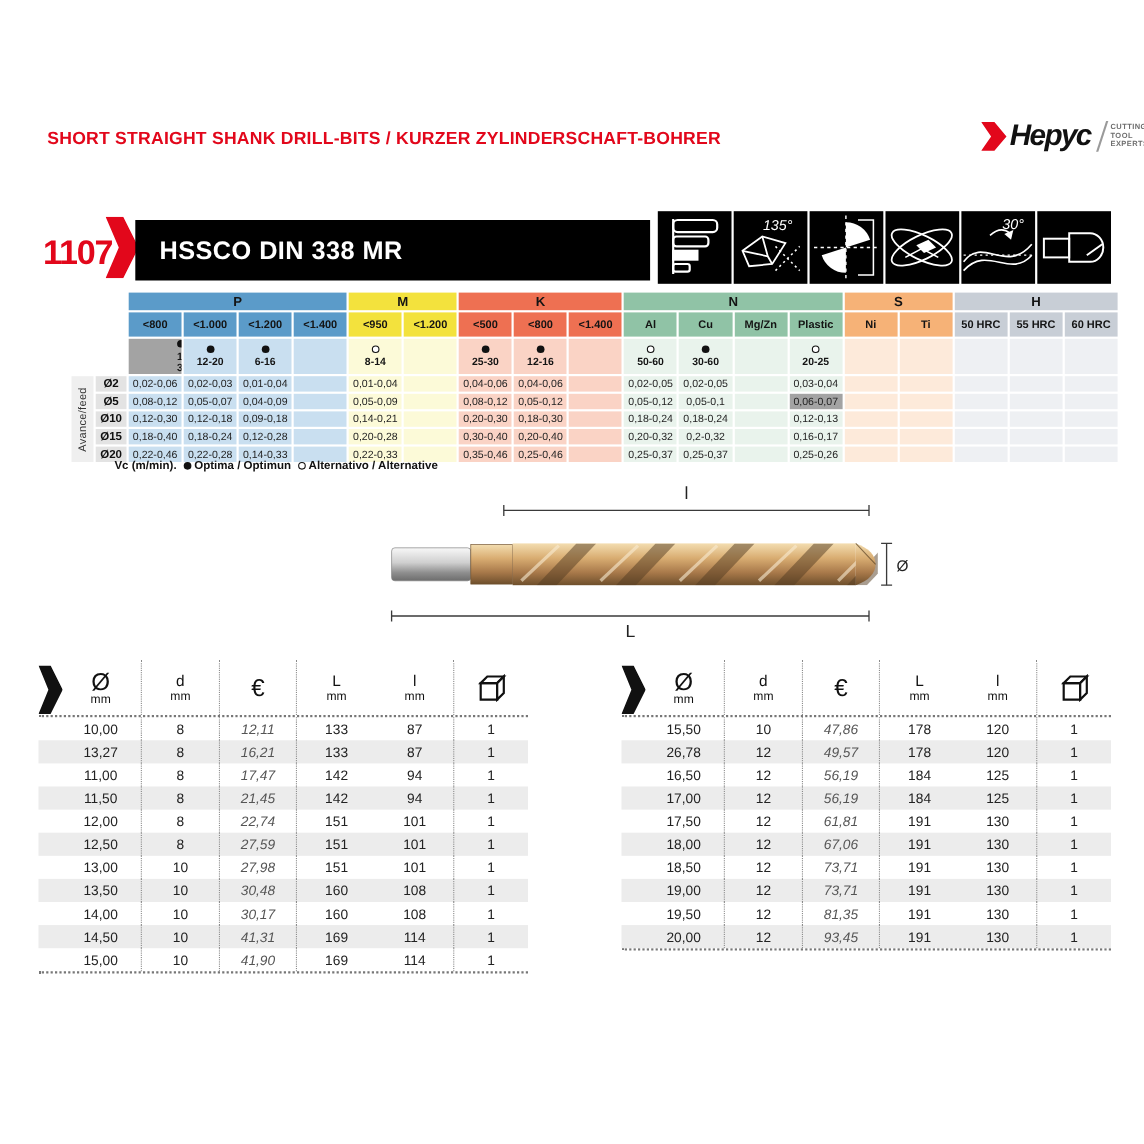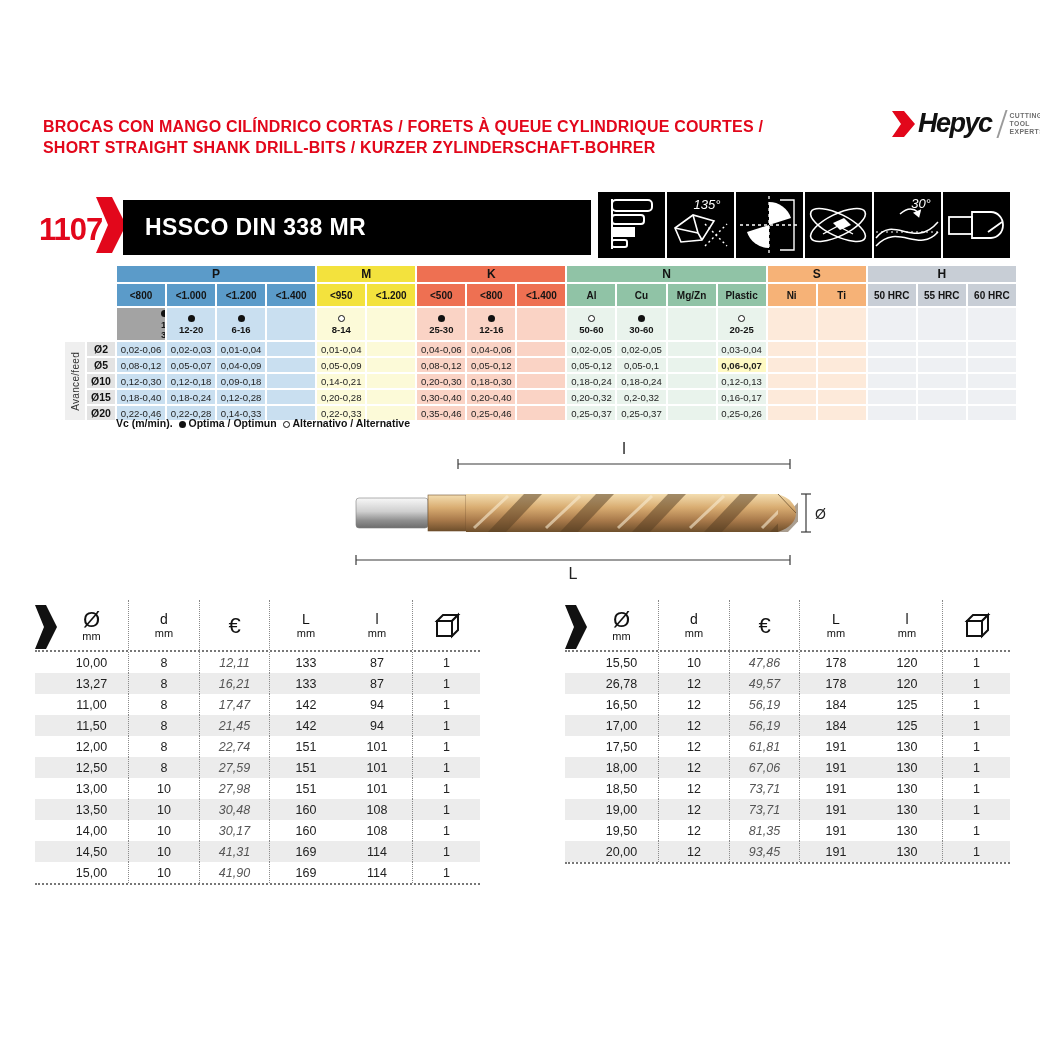--- a/index.html
+++ b/index.html
@@ -36,21 +36,21 @@
   #speed-table .dcell { height:14px; font-size:9.6px; color:#222; font-weight:500; }
   #speed-table .dlabel{ background:#e3e3e3; font-size:10.5px; font-weight:700; color:#111; }
   #speed-table .avance{ background:#efefef; width:20px; }
   .avtxt { writing-mode:vertical-rl; transform:rotate(180deg); font-size:10px; color:#333; margin:0 auto; letter-spacing:0.3px; }
   .col-ax { width:20px; } .col-dia { width:28px; }
   .dotf { display:inline-block; width:7px; height:7px; border-radius:50%; background:#111; }
   .doto { display:inline-block; width:7px; height:7px; border-radius:50%; border:1.8px solid #111; background:#fff; }
   .gvc .vcval { line-height:10px; margin-top:1px; }
 
   
-  .legend { position:absolute; left:116px; top:417px; font-size:10.5px; font-weight:700; color:#111; }
+  .legend { position:absolute; left:104px; top:417px; font-size:10.5px; font-weight:700; color:#111; }
   .legend .dotf, .legend .doto { margin:0 3px; vertical-align:-1px; }
 
   
   .diagram { position:absolute; left:338px; top:440px; }
 
   
   .ptable { position:absolute; top:600px; width:445px; }
   .ptable.left { left:35px; } .ptable.right { left:565px; }
   .phead { display:grid; grid-template-columns:20px 74px 71px 70px 72px 71px 67px;
            height:52px; align-items:center; border-bottom:2px dotted #777; position:relative; }
@@ -67,21 +67,20 @@
   .prow:nth-child(even) { background:#ececec; }
   .pcell { display:flex; align-items:center; justify-content:center; font-size:12.5px; color:#222; height:100%; }
   .c-price { font-style:italic; color:#555; }
 </style>
 </head>
 <body>
 
 <div class="page">
 
   <div class="hdr-title">
-    <div>BROCAS CON MANGO CILÍNDRICO CORTAS / FORETS À QUEUE CYLINDRIQUE COURTES /</div>
     <div>SHORT STRAIGHT SHANK DRILL-BITS / KURZER ZYLINDERSCHAFT-BOHRER</div>
   </div>
 
   <div class="logo">
     <svg width="25" height="30" viewBox="0 0 25 30">
       <polygon points="0,2 12,2 23,15 12,28 0,28 9,15" fill="#e2071b"></polygon>
     </svg>
     <span class="brand">Hepyc</span>
     <span class="slash"></span>
     <span class="tag">
@@ -278,21 +277,21 @@
           <td class="dcell" style="background: rgb(201, 223, 240);">0,04-0,09</td>
           <td class="dcell" style="background: rgb(201, 223, 240);"></td>
           <td class="dcell" style="background: rgb(252, 250, 216);">0,05-0,09</td>
           <td class="dcell" style="background: rgb(252, 250, 216);"></td>
           <td class="dcell" style="background: rgb(250, 211, 197);">0,08-0,12</td>
           <td class="dcell" style="background: rgb(250, 211, 197);">0,05-0,12</td>
           <td class="dcell" style="background: rgb(250, 211, 197);"></td>
           <td class="dcell" style="background: rgb(233, 243, 236);">0,05-0,12</td>
           <td class="dcell" style="background: rgb(233, 243, 236);">0,05-0,1</td>
           <td class="dcell" style="background: rgb(233, 243, 236);"></td>
-          <td class="dcell" style="background: #fef9c3; font-weight: bold;">0,06-0,07</td>
+          <td class="dcell" style="background: #a3a3a3;">0,06-0,07</td>
           <td class="dcell" style="background: rgb(253, 234, 218);"></td>
           <td class="dcell" style="background: rgb(253, 234, 218);"></td>
           <td class="dcell" style="background: rgb(238, 240, 243);"></td>
           <td class="dcell" style="background: rgb(238, 240, 243);"></td>
           <td class="dcell" style="background: rgb(238, 240, 243);"></td>
         </tr>
         <tr>
           <td class="dlabel">Ø10</td>
           <td class="dcell" style="background: rgb(201, 223, 240);">0,12-0,30</td>
           <td class="dcell" style="background: rgb(201, 223, 240);">0,12-0,18</td>

